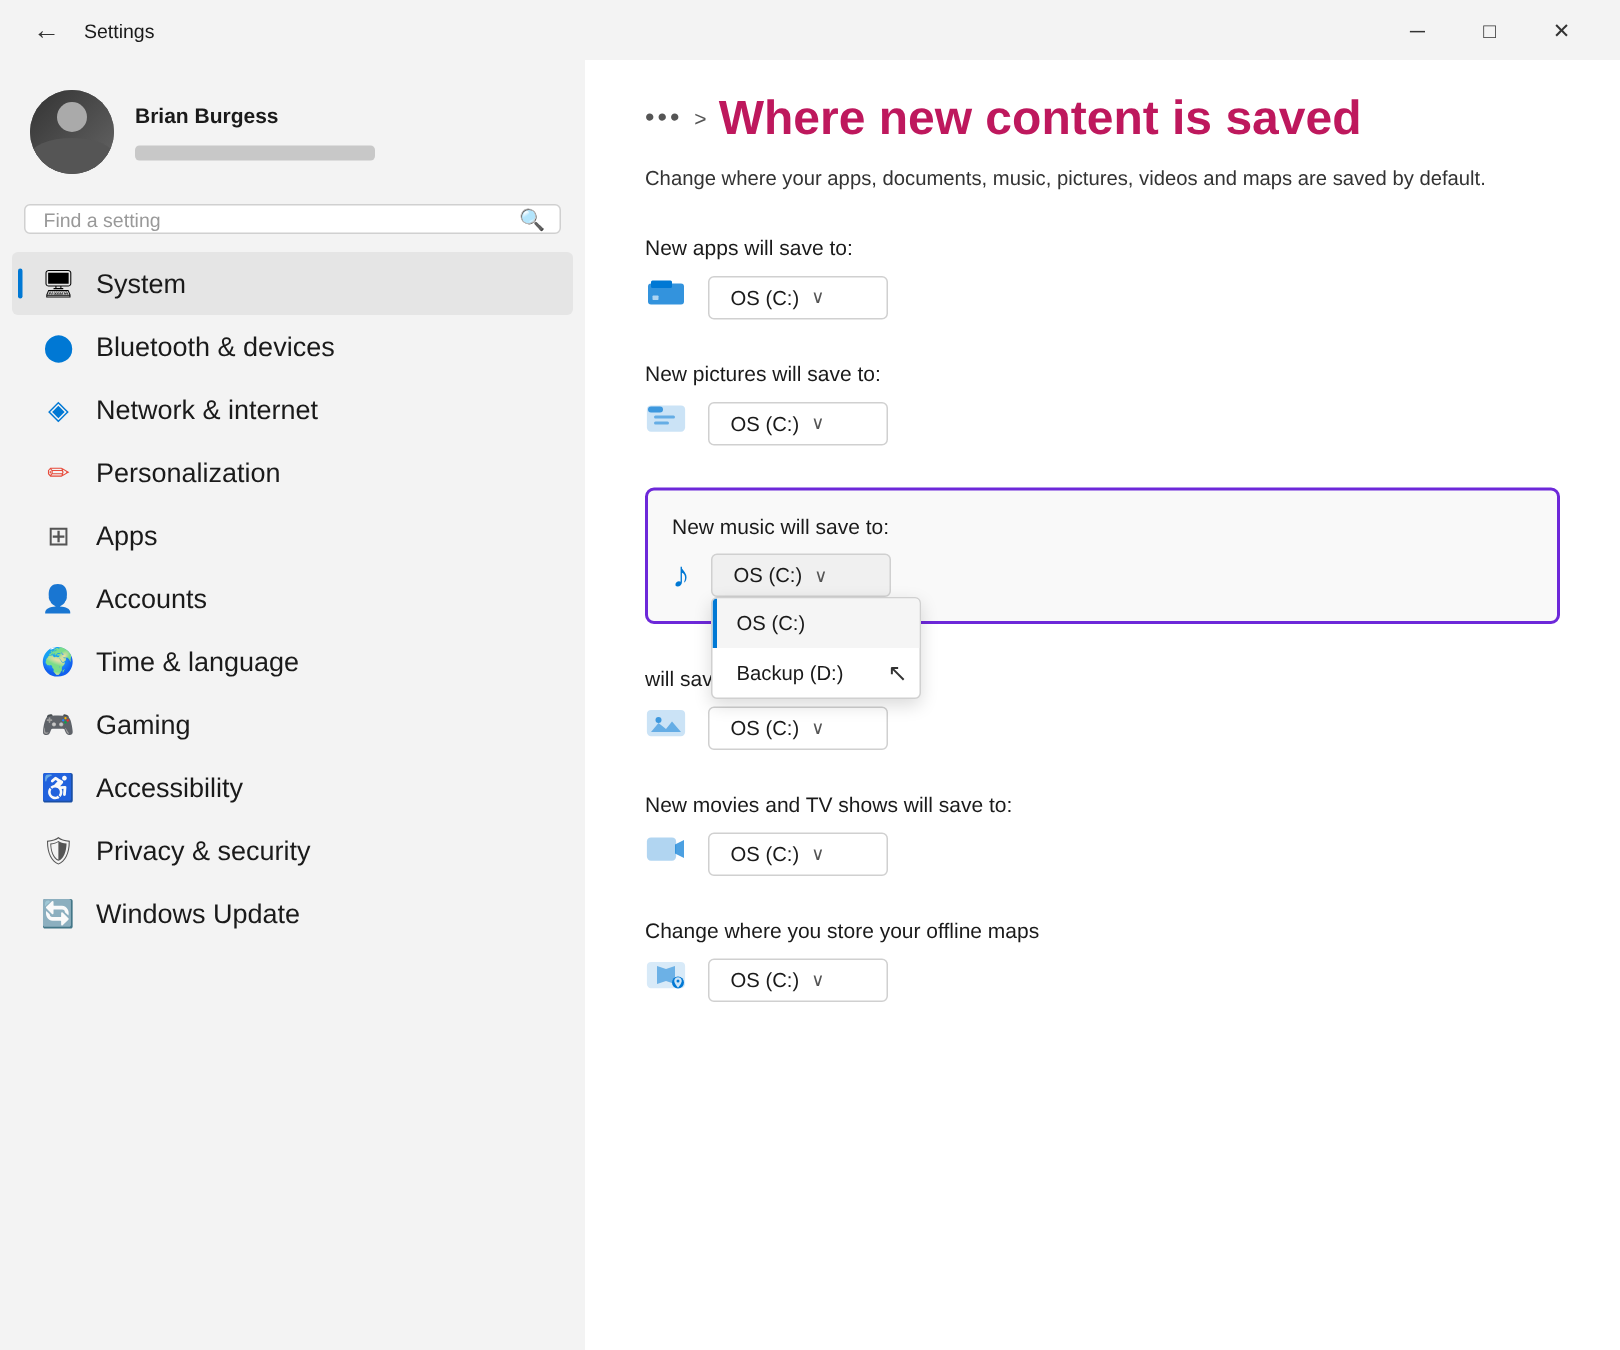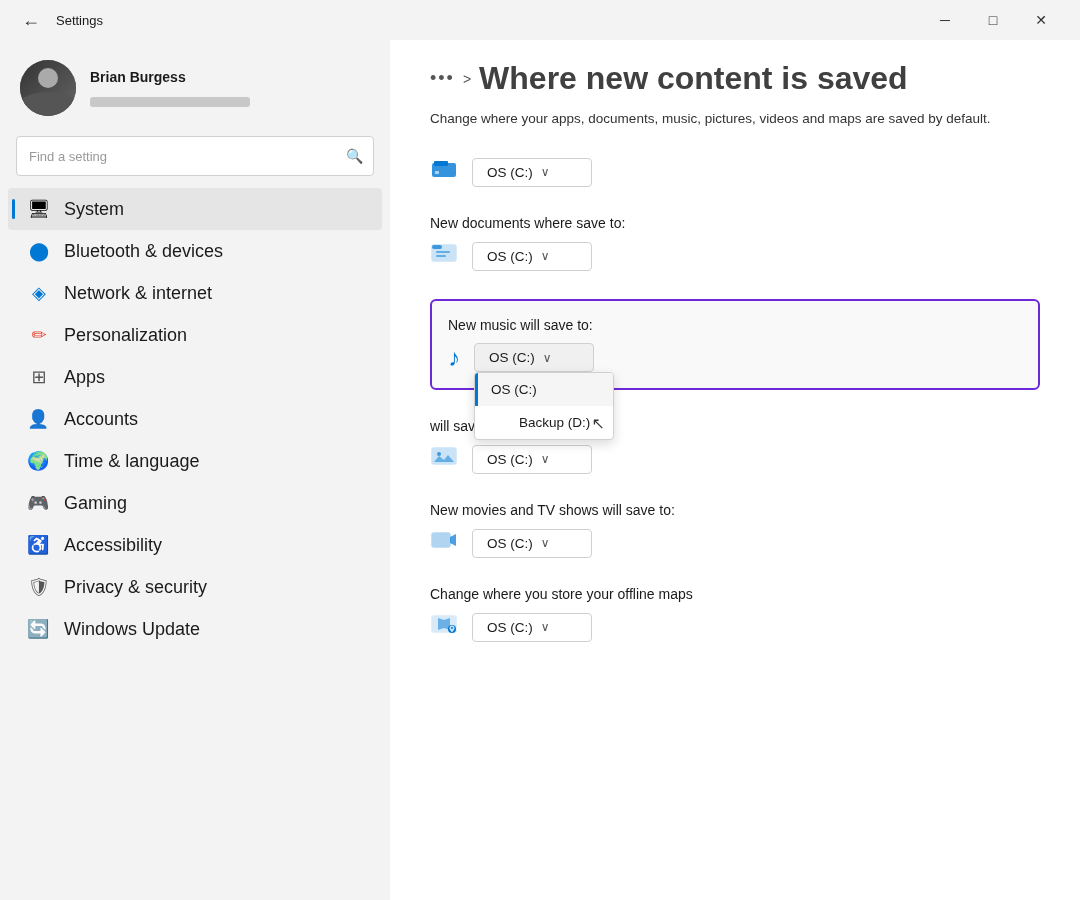--- a/index.html
+++ b/index.html
@@ -115,21 +115,21 @@
       height: 10px;
       background: #c8c8c8;
       border-radius: 3px;
     }
     .search-box {
       margin: 4px 16px 12px 16px;
       position: relative;
     }
     .search-input {
       width: 100%;
-      height: 40px;
+      height: 20px;
       border: 1px solid #d0d0d0;
       border-radius: 4px;
       padding: 0 36px 0 12px;
       font-size: 13px;
       background: white;
       color: #404040;
     }
     .search-input::placeholder { color: #999; }
     .search-icon-wrap {
       position: absolute;
@@ -194,21 +194,21 @@
       color: #555;
       letter-spacing: 2px;
     }
     .breadcrumb-chevron {
       font-size: 14px;
       color: #555;
     }
     .page-title {
       font-size: 32px;
       font-weight: 600;
-      color: #404040;
+      color: #be185d;
     }
     .page-description {
       font-size: 13.5px;
       color: #333;
       margin: 12px 0 28px 0;
       line-height: 1.5;
       max-width: 600px;
     }
     .save-section {
       margin-bottom: 28px;
@@ -381,37 +381,38 @@
   <div class="content-area">
 
     <div class="breadcrumb-bar">
       <span class="breadcrumb-dots">•••</span>
       <span class="breadcrumb-chevron">&gt;</span>
       <span class="page-title">Where new content is saved</span>
     </div>
     <p class="page-description">Change where your apps, documents, music, pictures, videos and maps are saved by default.</p>
 
     <div class="save-section">
+      <div class="section-label">New apps will save to:</div>
       <div class="drive-row">
         <span class="drive-icon">
           <svg width="28" height="24" viewBox="0 0 28 24" fill="none" xmlns="http://www.w3.org/2000/svg">
             <rect x="2" y="6" width="24" height="14" rx="2" fill="#0078d4" opacity="0.8"></rect>
             <rect x="4" y="4" width="14" height="5" rx="1" fill="#0078d4"></rect>
             <rect x="5" y="14" width="4" height="3" rx="0.5" fill="white" opacity="0.6"></rect>
           </svg>
         </span>
         <button class="dropdown-btn">
           <span>OS (C:)</span>
           <span class="dropdown-chevron">∨</span>
         </button>
       </div>
     </div>
 
     <div class="save-section">
-      <div class="section-label">New documents where save to:</div>
+      <div class="section-label">New pictures will save to:</div>
       <div class="drive-row">
         <span class="drive-icon">
           <svg width="28" height="24" viewBox="0 0 28 24" fill="none" xmlns="http://www.w3.org/2000/svg">
             <rect x="2" y="4" width="24" height="16" rx="2" fill="#0078d4" opacity="0.2" stroke="#0078d4" stroke-width="1.5"></rect>
             <rect x="2" y="4" width="10" height="4" rx="2" fill="#0078d4" opacity="0.7"></rect>
             <rect x="6" y="10" width="14" height="2" rx="1" fill="#0078d4" opacity="0.5"></rect>
             <rect x="6" y="14" width="10" height="2" rx="1" fill="#0078d4" opacity="0.5"></rect>
           </svg>
         </span>
         <button class="dropdown-btn">
@@ -427,21 +428,21 @@
         <span class="drive-icon" style="color:#0078d4; font-size: 24px;">♪</span>
         <div class="dropdown-open-container">
           <button class="dropdown-btn" style="background:#f0f0f0;">
             <span>OS (C:)</span>
             <span class="dropdown-chevron">∨</span>
           </button>
           <div class="dropdown-menu">
             <div class="dropdown-item selected">
               <span>OS (C:)</span>
             </div>
-            <div class="dropdown-item" style="position:relative;margin-left:28px;">
+            <div class="dropdown-item" style="position:relative;">
               <span>Backup (D:)</span>
 
               <span style="position:absolute;right:8px;top:50%;transform:translateY(-50%);font-size:16px;color:#333;pointer-events:none;">↖</span>
             </div>
           </div>
         </div>
       </div>
     </div>
 
     <div class="save-section section-after">

